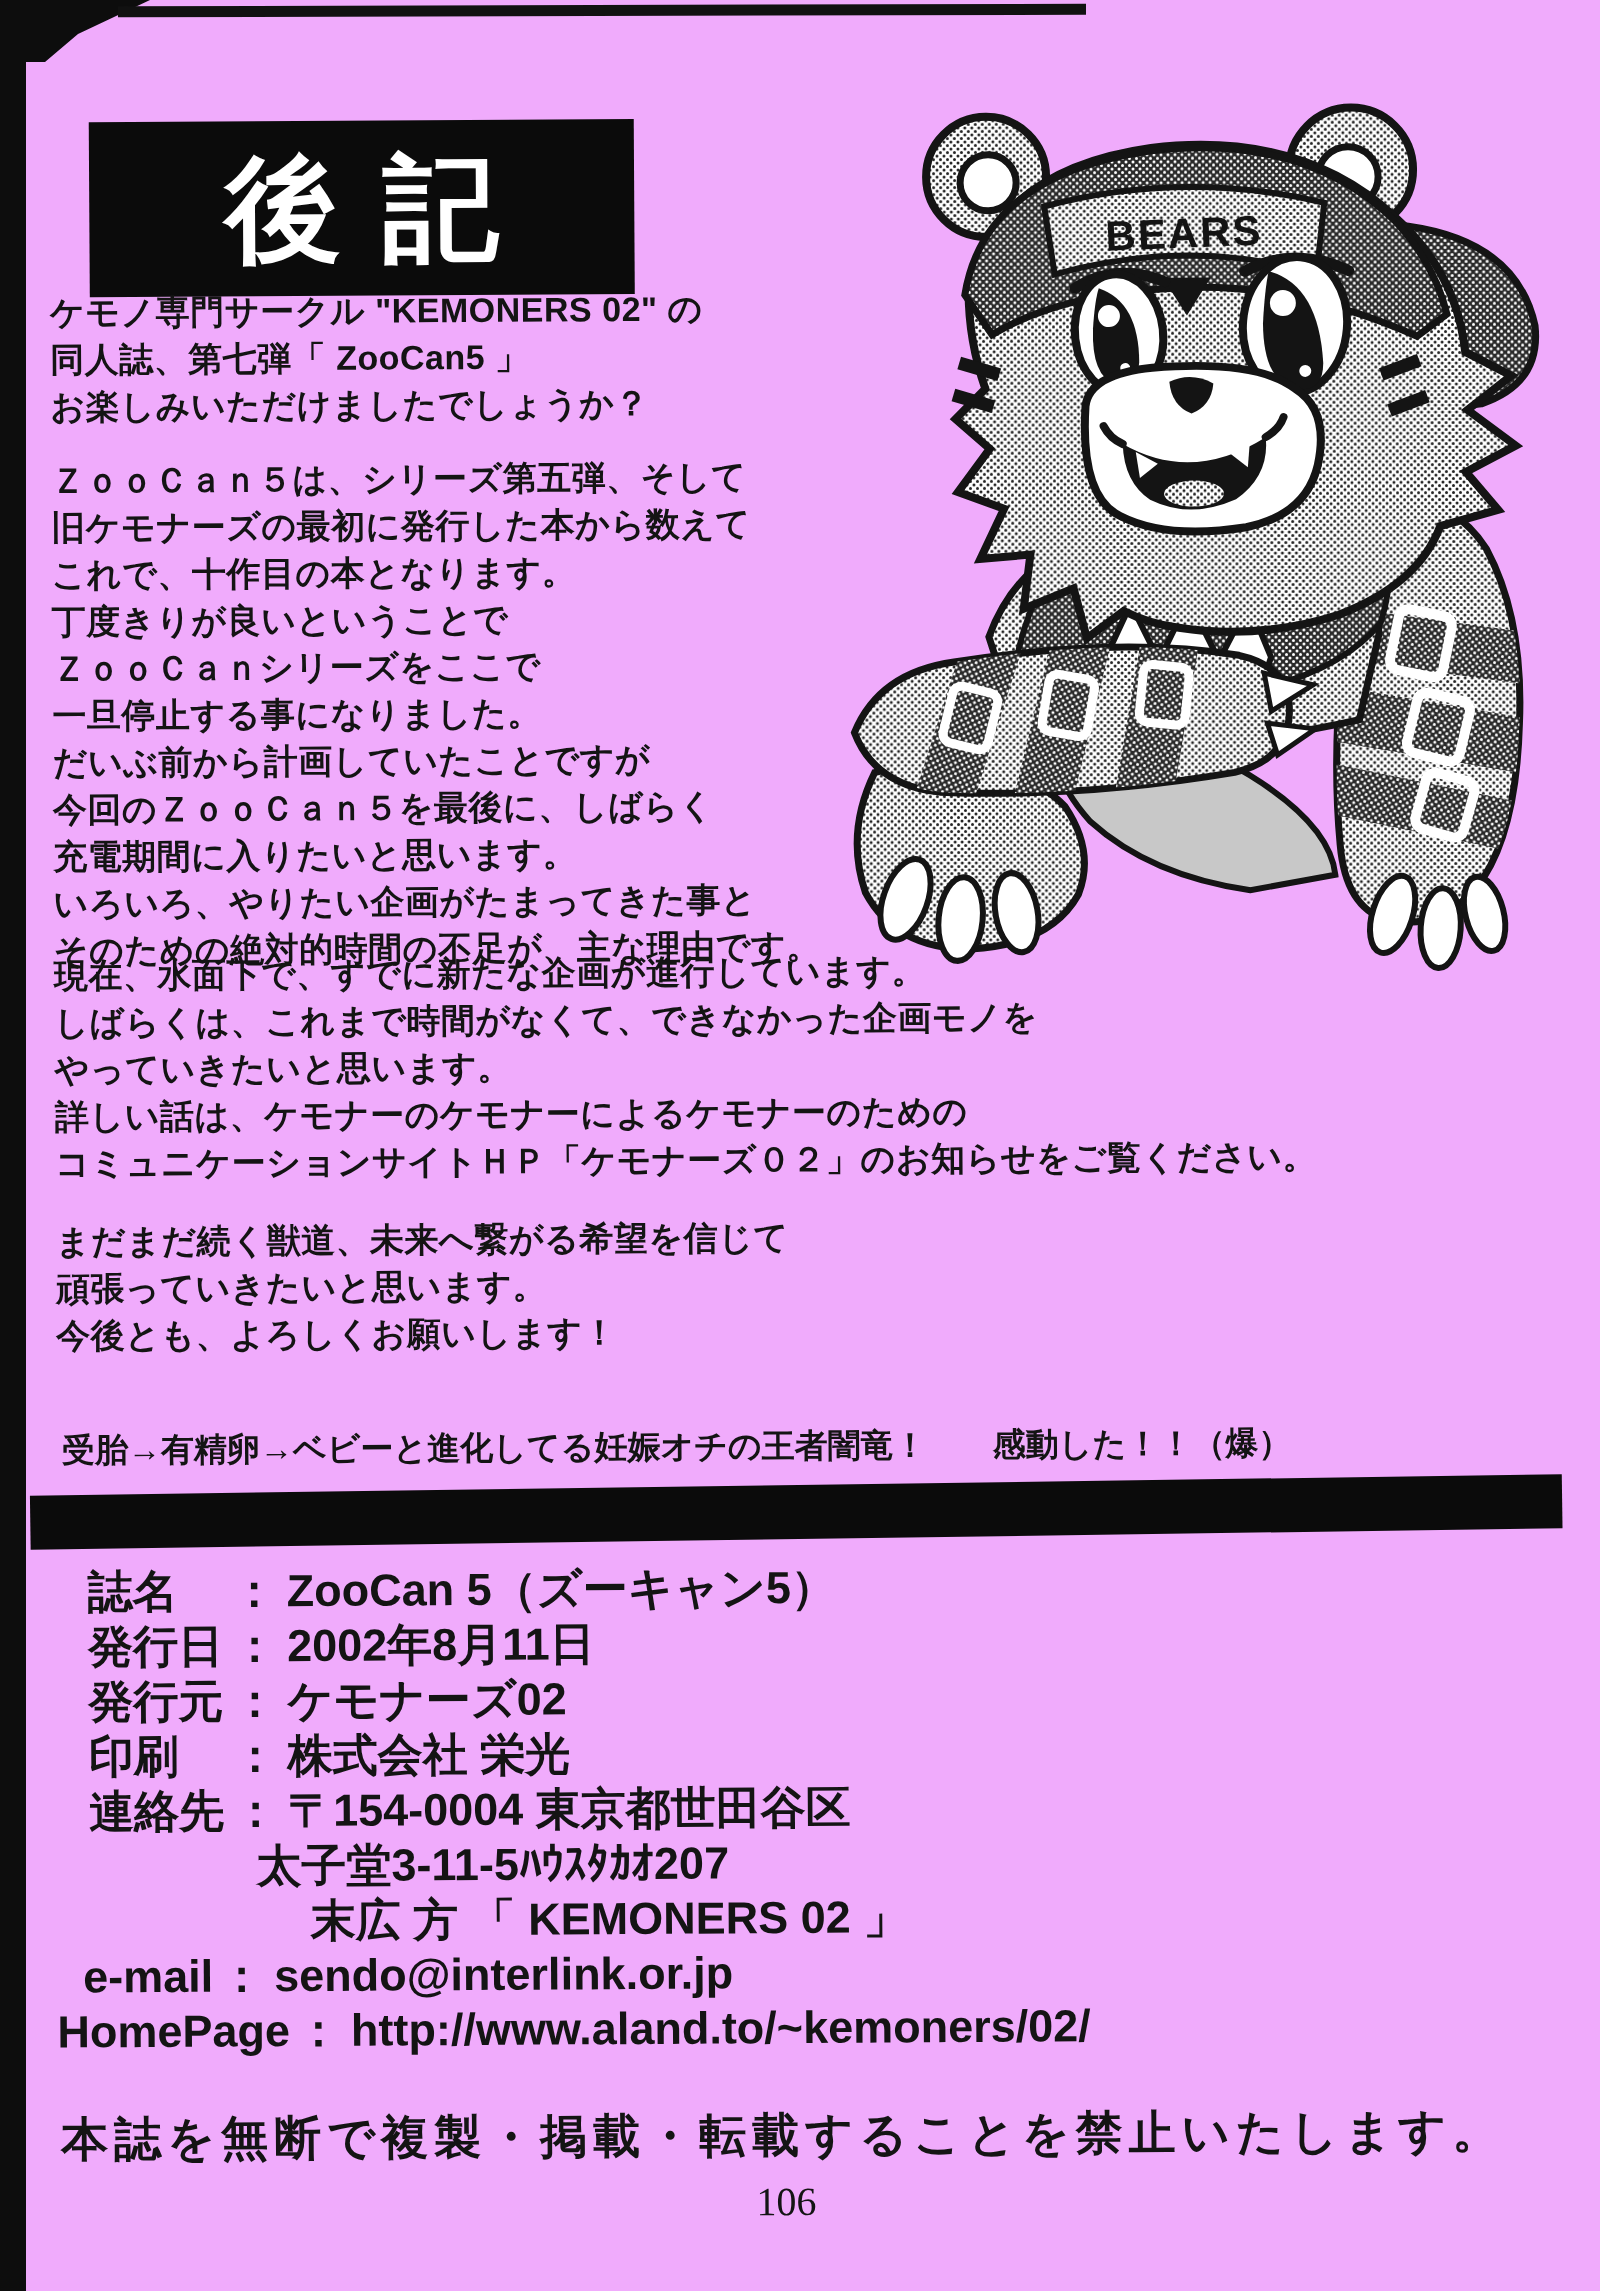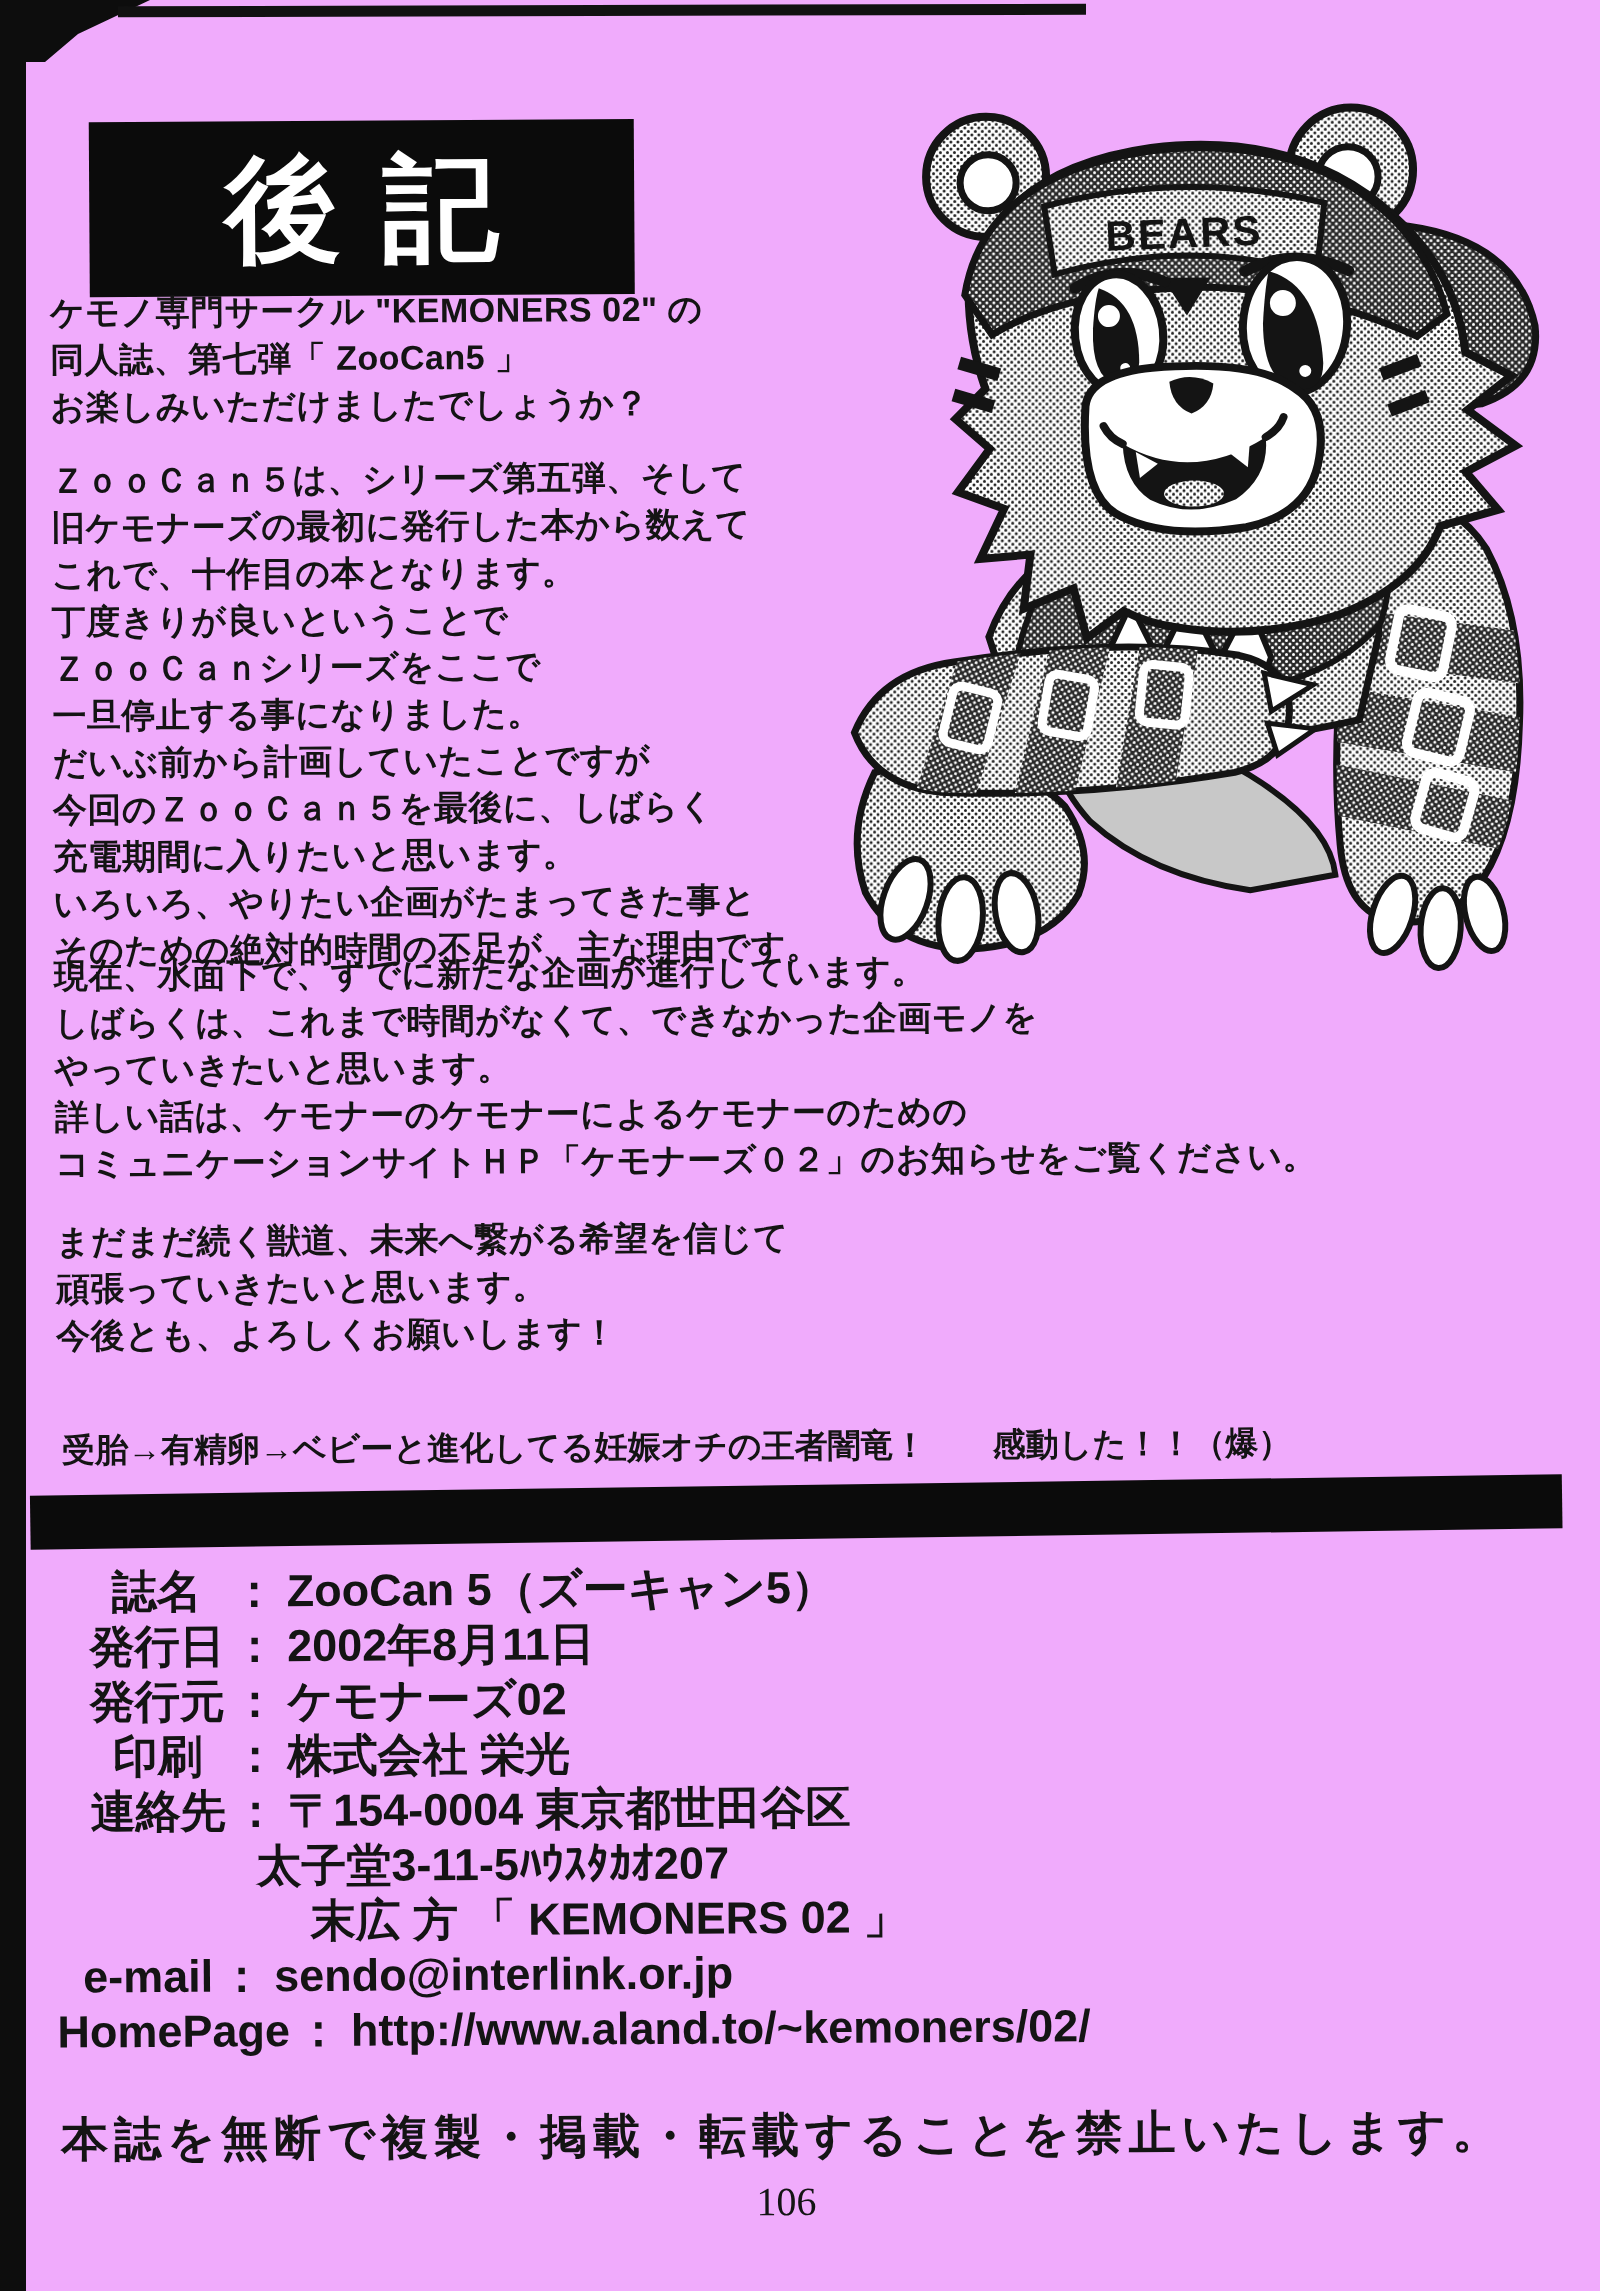--- a/index.html
+++ b/index.html
@@ -29,21 +29,21 @@
   .p2{top:453px;}
   .p3{top:948px;}
   .p4{top:1214px;}
   .comment{position:absolute;left:60px;top:1424px;font-size:33px;font-weight:700;white-space:pre;}
   .divider{position:absolute;left:28px;top:1491px;width:1532px;height:54px;background:#0b0b0b;
     transform:rotate(-0.45deg);transform-origin:0 50%;}
   
   .colophon{position:absolute;left:0;top:1560px;width:1600px;}
   .crow{height:55px;font-size:45px;font-weight:800;white-space:pre;display:flex;align-items:center;}
   .r-main{padding-left:85px;}
-  .clabel{display:inline-block;width:138px;text-align:center;}
+  .clabel{display:inline-block;width:138px;text-align:left;}
   .clabel-latin{display:inline-block;}
   .csep{display:inline-block;margin:0 10px 0 6px;}
   .r-addr2{padding-left:252px;}
   .r-addr3{padding-left:306px;}
   .r-email{padding-left:78px;}
   .r-home{padding-left:52px;}
   
   .notice{position:absolute;left:55px;top:2104px;font-size:47px;font-weight:800;letter-spacing:6px;
     white-space:pre;}
   .pageno{position:absolute;left:0;top:2178px;width:1560px;text-align:center;font-size:40px;

